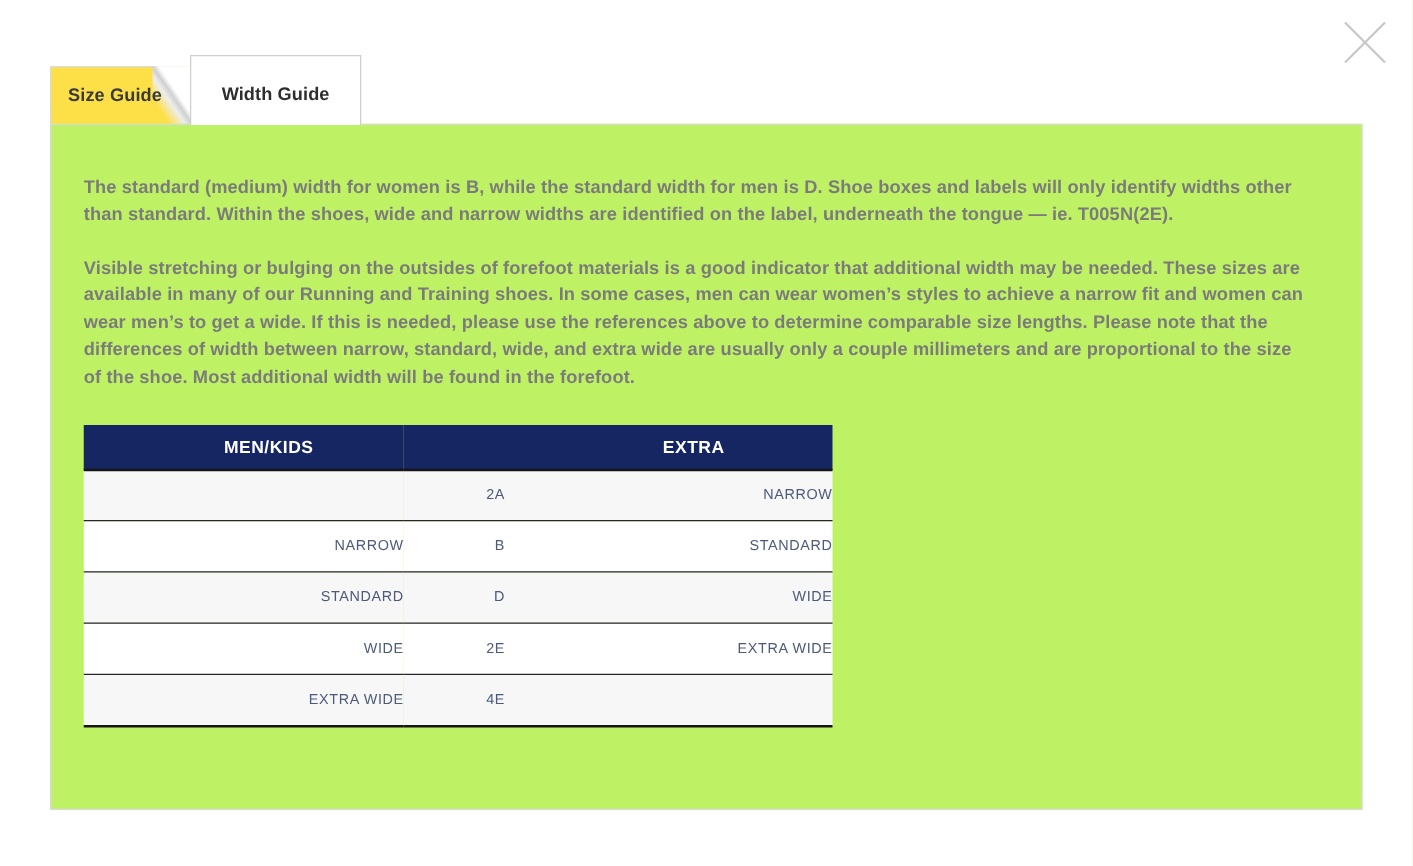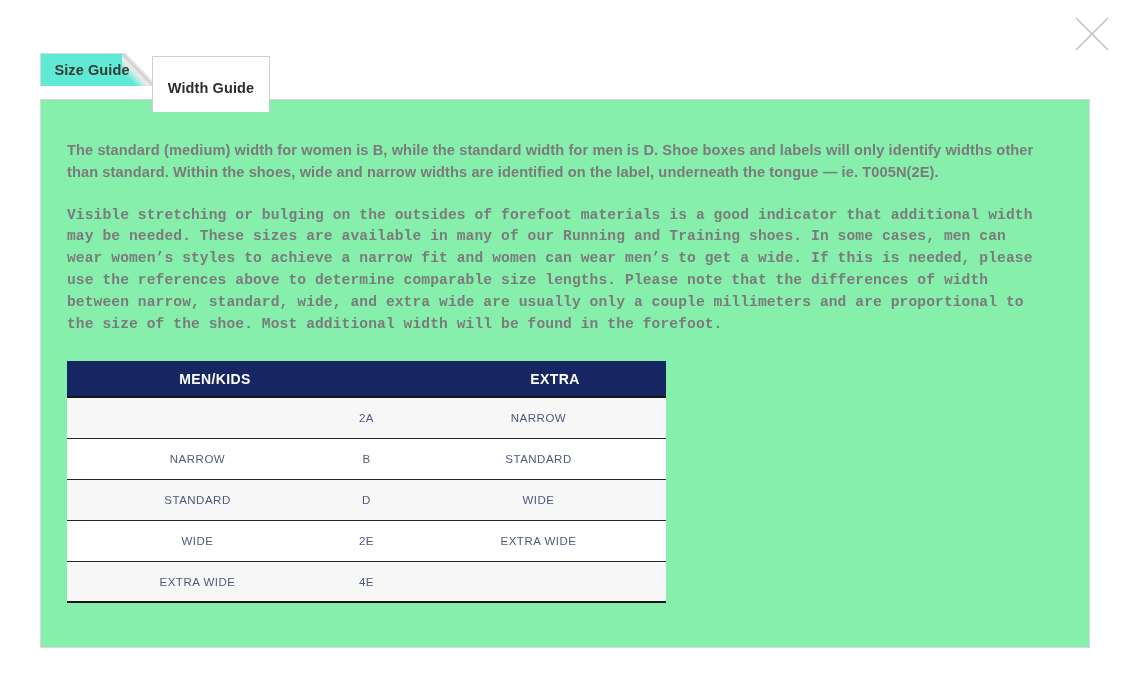--- a/index.html
+++ b/index.html
@@ -9,49 +9,49 @@
   body { position:relative; }
 
   
   .close-btn { position:absolute; top:14px; left:1072px; width:40px; height:40px;
     background:none; border:none; cursor:pointer; padding:0; }
   .close-btn svg { display:block; }
 
   
   .tab { position:absolute; display:flex; align-items:center; justify-content:center;
     font-size:14.5px; font-weight:700; color:#3a3a3a; letter-spacing:.1px; cursor:pointer; }
-  .tab-inactive { left:40px; top:53px; width:114px; height:33px;
-    background:#5eead4; border:1px solid #d9d9d9; border-bottom:none; z-index:1; }
+  .tab-inactive { left:40px; top:53px; width:114px; height:47px;
+    background:#fde047; border:1px solid #d9d9d9; border-bottom:none; z-index:1; }
   .tab-inactive .tab-label { position:relative; z-index:2; margin-right:10px; }
   
   .tab-inactive::after { content:""; position:absolute; top:-1px; right:-1px;
     width:32px; height:calc(100% + 1px); z-index:1;
     background:linear-gradient(to bottom left,#ffffff 42%,#d0d0d0 50%,#ededed 58%,rgba(245,245,245,0) 78%); }
-  .tab-active { left:152px; top:44px; width:118px; height:56px;
+  .tab-active { left:152px; top:44px; width:137px; height:56px;
     background:#ffffff; border:1px solid #cfcfcf; border-bottom:none; z-index:3;
-    color:#2e2e2e; padding-top:6px;margin-top:12px; }
+    color:#2e2e2e; padding-top:6px; }
 
   
   .panel { position:absolute; left:40px; top:99px; width:1050px; height:549px;
-    background:#86efac; border:1px solid #d9d9d9; z-index:2;
+    background:#bef264; border:1px solid #d9d9d9; z-index:2;
     padding:40px 45px 0 26px; }
 
   .body-text { font-size:14.6px; line-height:21.8px; font-weight:600;
     color:#7b7b7b; letter-spacing:.1px; }
   .intro-paragraph { margin-bottom:21px; max-width:985px; }
-  .answer-paragraph { max-width:990px;font-family:Liberation Mono, monospace; }
+  .answer-paragraph { max-width:990px; }
 
   
   .width-table { border-collapse:collapse; margin-top:26px; table-layout:fixed;
     width:599px; }
   .width-table th { height:36px; background:#152663; color:#ffffff;
     font-size:14px; font-weight:700; letter-spacing:.4px; text-align:center;
     border-bottom:2px solid #161616;padding-left:40px; }
   .width-table td { height:41px; font-size:11.5px; font-weight:400;
-    color:#4d5a79; letter-spacing:.5px; text-align:center; vertical-align:middle;
+    color:#4d5a79; letter-spacing:.5px; text-align:right; vertical-align:middle;
     border-bottom:1px solid #262626; }
   .width-table tr:last-child td { border-bottom:2px solid #161616; }
   .width-table tbody tr:nth-child(odd) { background:#f7f7f8; }
   .width-table tbody tr:nth-child(even) { background:#ffffff; }
   .width-table .col-men td:first-child, .width-table td.c1 { padding-left:5px; }
   .width-table td.c2 { padding-left:6px; }
   .width-table td.c3 { padding-left:7px; }
 </style>
 </head>
 <body>

